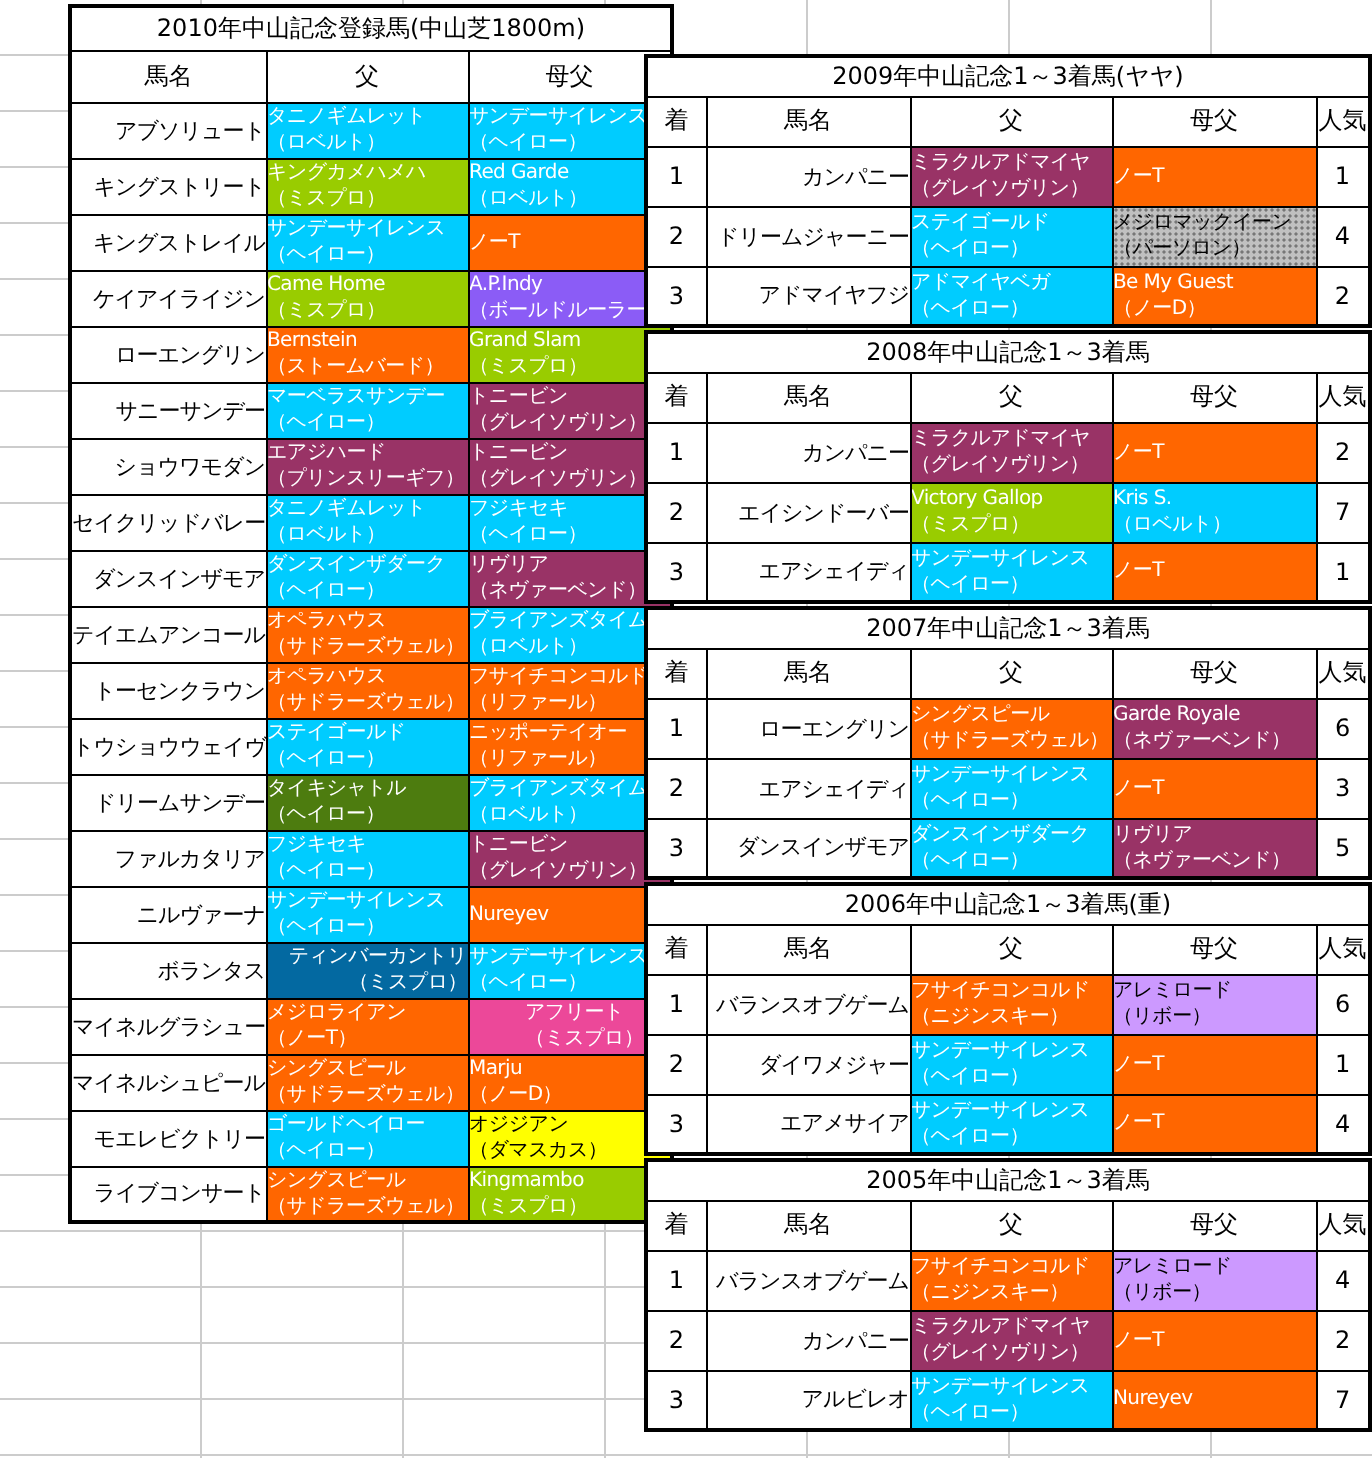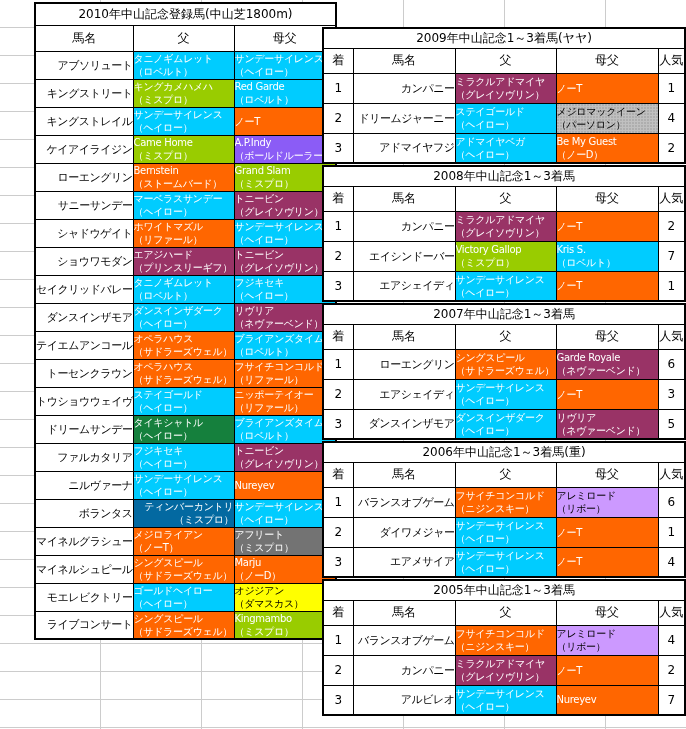--- a/index.html
+++ b/index.html
@@ -103,27 +103,20 @@
         </tr>
 
         <tr class="lt-row">
           <td class="name">サニーサンデー</td>
           <td class="ped" style="background-color: rgb(0, 204, 255); color: rgb(255, 255, 255);">マーベラスサンデー
 （ヘイロー）</td>
           <td class="ped" style="background-color: rgb(153, 51, 102); color: rgb(255, 255, 255);">トニービン
 （グレイソヴリン）</td>
         </tr>
 
-        <tr class="lt-row">
-          <td class="name">シャドウゲイト</td>
-          <td class="ped" style="background-color: rgb(255, 102, 0); color: rgb(255, 255, 255);">ホワイトマズル
-（リファール）</td>
-          <td class="ped" style="background-color: rgb(0, 204, 255); color: rgb(255, 255, 255);">サンデーサイレンス
-（ヘイロー）</td>
-        </tr>
 
         <tr class="lt-row">
           <td class="name">ショウワモダン</td>
           <td class="ped" style="background-color: rgb(153, 51, 102); color: rgb(255, 255, 255);">エアジハード
 （プリンスリーギフ）</td>
           <td class="ped" style="background-color: rgb(153, 51, 102); color: rgb(255, 255, 255);">トニービン
 （グレイソヴリン）</td>
         </tr>
 
         <tr class="lt-row">
@@ -161,21 +154,21 @@
         <tr class="lt-row">
           <td class="name">トウショウウェイヴ</td>
           <td class="ped" style="background-color: rgb(0, 204, 255); color: rgb(255, 255, 255);">ステイゴールド
 （ヘイロー）</td>
           <td class="ped" style="background-color: rgb(255, 102, 0); color: rgb(255, 255, 255);">ニッポーテイオー
 （リファール）</td>
         </tr>
 
         <tr class="lt-row">
           <td class="name">ドリームサンデー</td>
-          <td class="ped" style="background-color: #15803d; color: rgb(255, 255, 255);">タイキシャトル
+          <td class="ped" style="background-color: #4d7c0f; color: rgb(255, 255, 255);">タイキシャトル
 （ヘイロー）</td>
           <td class="ped" style="background-color: rgb(0, 204, 255); color: rgb(255, 255, 255);">ブライアンズタイム
 （ロベルト）</td>
         </tr>
 
         <tr class="lt-row">
           <td class="name">ファルカタリア</td>
           <td class="ped" style="background-color: rgb(0, 204, 255); color: rgb(255, 255, 255);">フジキセキ
 （ヘイロー）</td>
           <td class="ped" style="background-color: rgb(153, 51, 102); color: rgb(255, 255, 255);">トニービン
@@ -194,21 +187,21 @@
           <td class="ped" style="background-color: #0369a1; color: rgb(255, 255, 255); text-align: right;">ティンバーカントリ
 （ミスプロ）</td>
           <td class="ped" style="background-color: rgb(0, 204, 255); color: rgb(255, 255, 255);">サンデーサイレンス
 （ヘイロー）</td>
         </tr>
 
         <tr class="lt-row">
           <td class="name">マイネルグラシュー</td>
           <td class="ped" style="background-color: rgb(255, 102, 0); color: rgb(255, 255, 255);">メジロライアン
 （ノーT）</td>
-          <td class="ped" style="background-color: #737373; color: rgb(255, 255, 255);">アフリート
+          <td class="ped" style="background-color: #ec4899; color: rgb(255, 255, 255); padding-left: 28px;">アフリート
 （ミスプロ）</td>
         </tr>
 
         <tr class="lt-row">
           <td class="name">マイネルシュピール</td>
           <td class="ped" style="background-color: rgb(255, 102, 0); color: rgb(255, 255, 255);">シングスピール
 （サドラーズウェル）</td>
           <td class="ped" style="background-color: rgb(255, 102, 0); color: rgb(255, 255, 255);">Marju
 （ノーD）</td>
         </tr>

